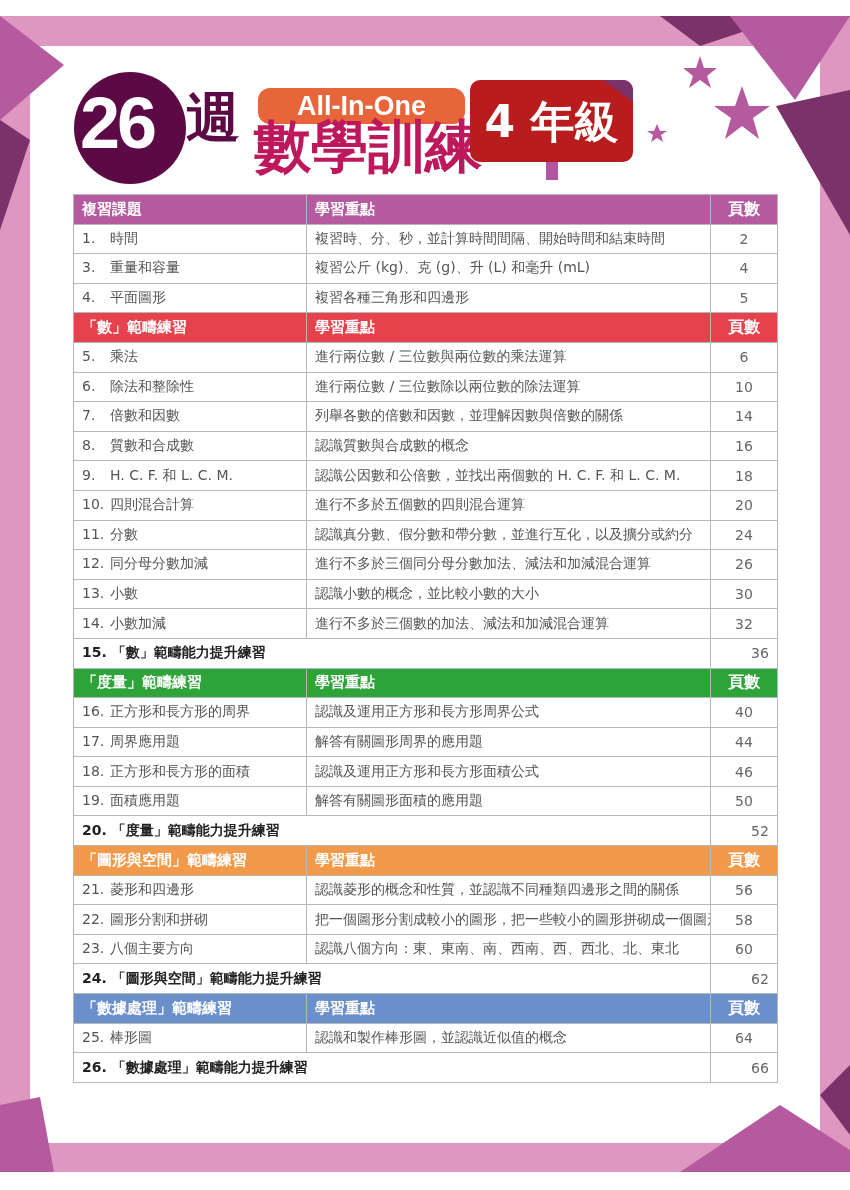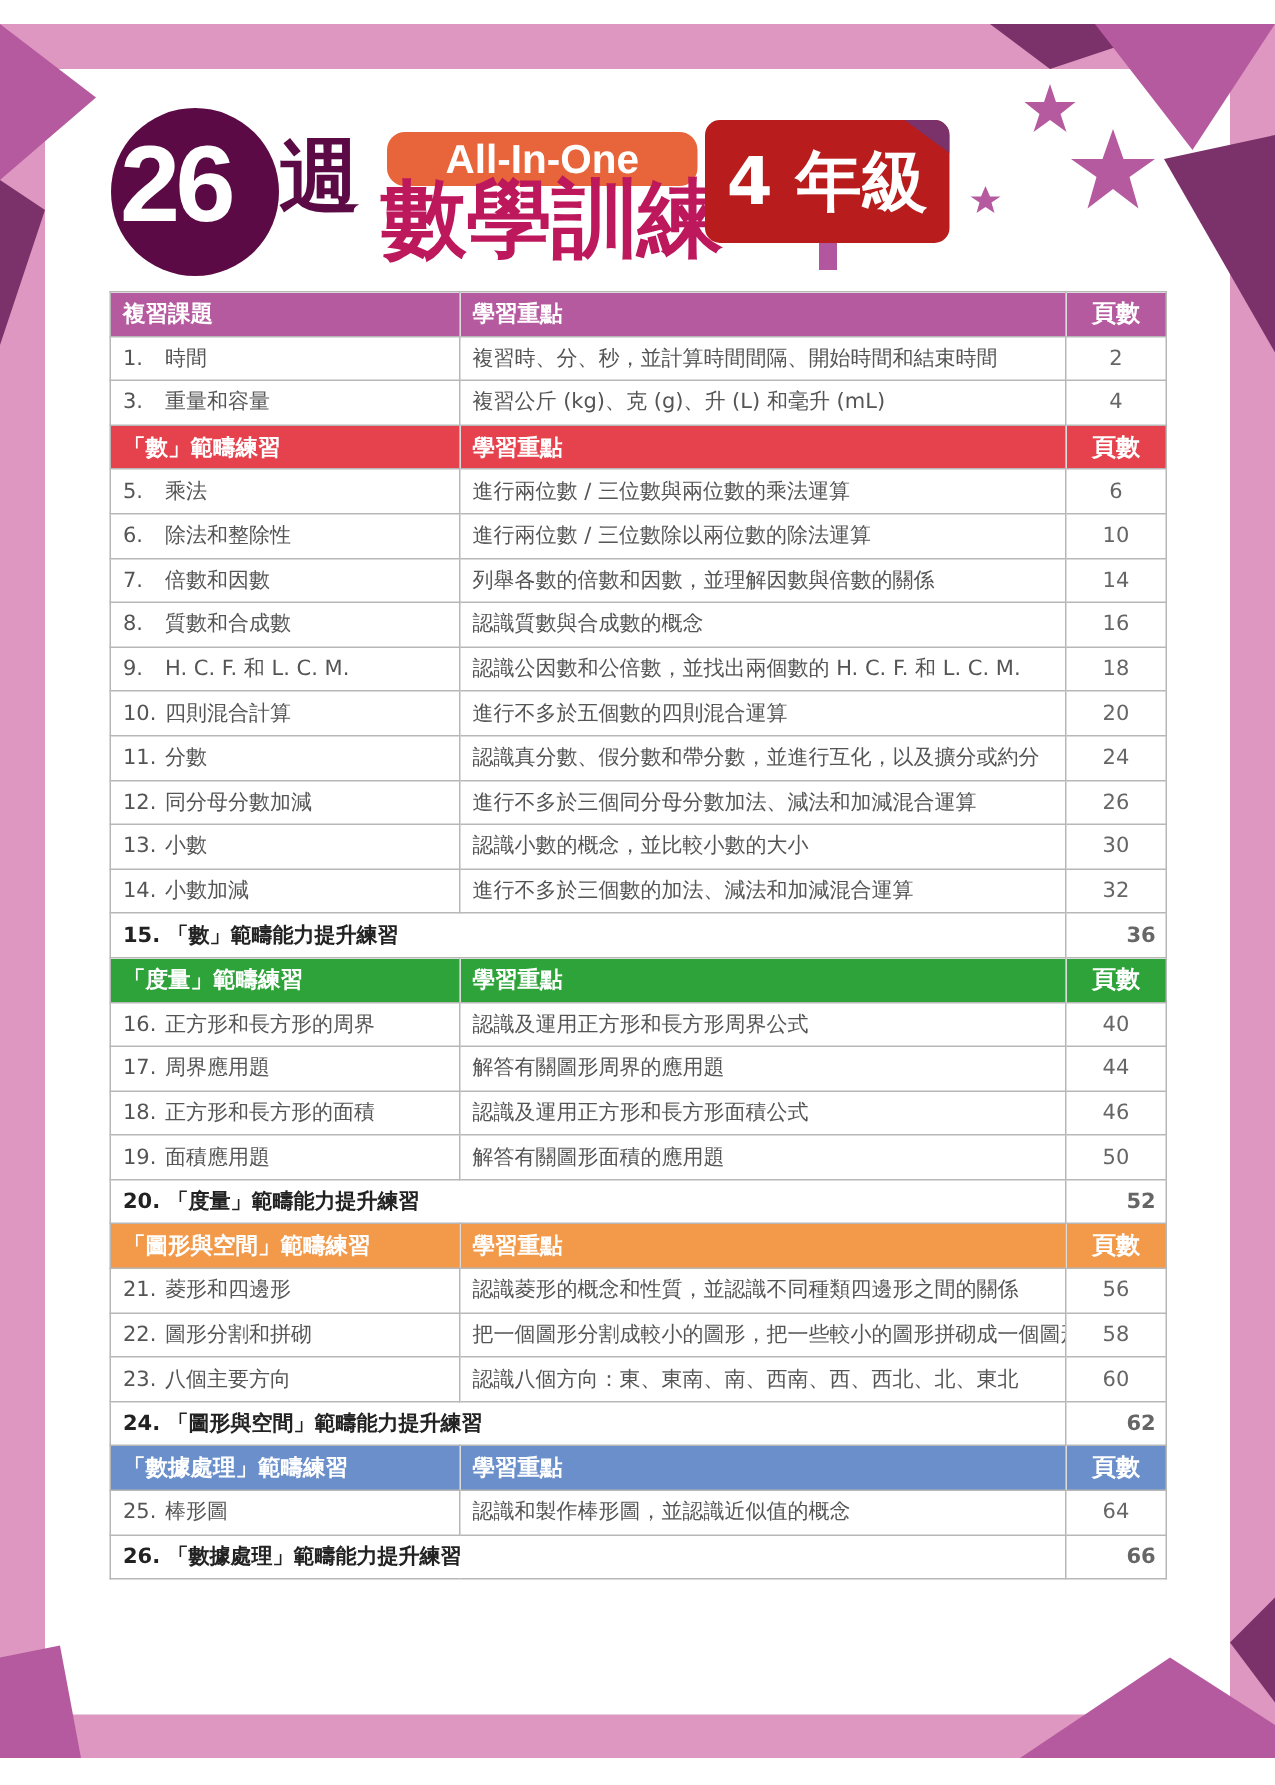--- a/index.html
+++ b/index.html
@@ -18,21 +18,21 @@
   .grade { position:absolute; left:470px; top:80px; width:163px; height:82px; background:#b91c1c; border-radius:10px;
            color:#fff; font-size:44px; font-weight:bold; text-align:center; line-height:84px; overflow:hidden; }
   .grade .fold { position:absolute; right:0; top:0; width:0; height:0; border-top:22px solid #7b3169; border-left:30px solid transparent; }
   .grade-stem { position:absolute; left:546px; top:162px; width:12px; height:18px; background:#b2579f; }
   table.toc { position:absolute; left:73px; top:178px; width:704px; border-collapse:collapse; table-layout:fixed;margin-top:16px; }
   table.toc td { border:1px solid #b7b7b7; height:28.6px; padding:0 8px; font-size:14px; color:#555; white-space:nowrap; overflow:hidden; }
   table.toc td.pg { text-align:center; color:#666; }
   tr.hdr td { color:#fff; font-weight:bold; font-size:15px; border-color:#b7b7b7; }
   tr.hdr td.pg { color:#fff; font-size:16px; }
   tr.sum td { font-weight:bold; color:#222; }
-  tr.sum td.pg { font-weight:bold; color:#666;padding-left:40px; }
+  tr.sum td.pg { font-weight:normal; color:#666;padding-left:40px; }
   .c-purple td { background:#b65aa0; }
   .c-red td { background:#e5424e; }
   .c-green td { background:#2ea33a; }
   .c-orange td { background:#f2994a; }
   .c-blue td { background:#6a8fca; }
   .num { display:inline-block; width:28px; }
 </style>
 </head>
 <body>
 
@@ -79,20 +79,25 @@
       <tr>
         <td><span class="num">1.</span><span>時間</span></td>
         <td>複習時、分、秒，並計算時間間隔、開始時間和結束時間</td>
         <td class="pg">2</td>
       </tr>
       <tr>
         <td><span class="num">3.</span><span>重量和容量</span></td>
         <td>複習公斤 (kg)、克 (g)、升 (L) 和毫升 (mL)</td>
         <td class="pg">4</td>
       </tr>
+      <tr>
+        <td><span class="num">4.</span><span>平面圖形</span></td>
+        <td>複習各種三角形和四邊形</td>
+        <td class="pg">5</td>
+      </tr>
       <tr class="hdr c-red">
         <td>「數」範疇練習</td>
         <td>學習重點</td>
         <td class="pg">頁數</td>
       </tr>
       <tr>
         <td><span class="num">5.</span><span>乘法</span></td>
         <td>進行兩位數 / 三位數與兩位數的乘法運算</td>
         <td class="pg">6</td>
       </tr>

